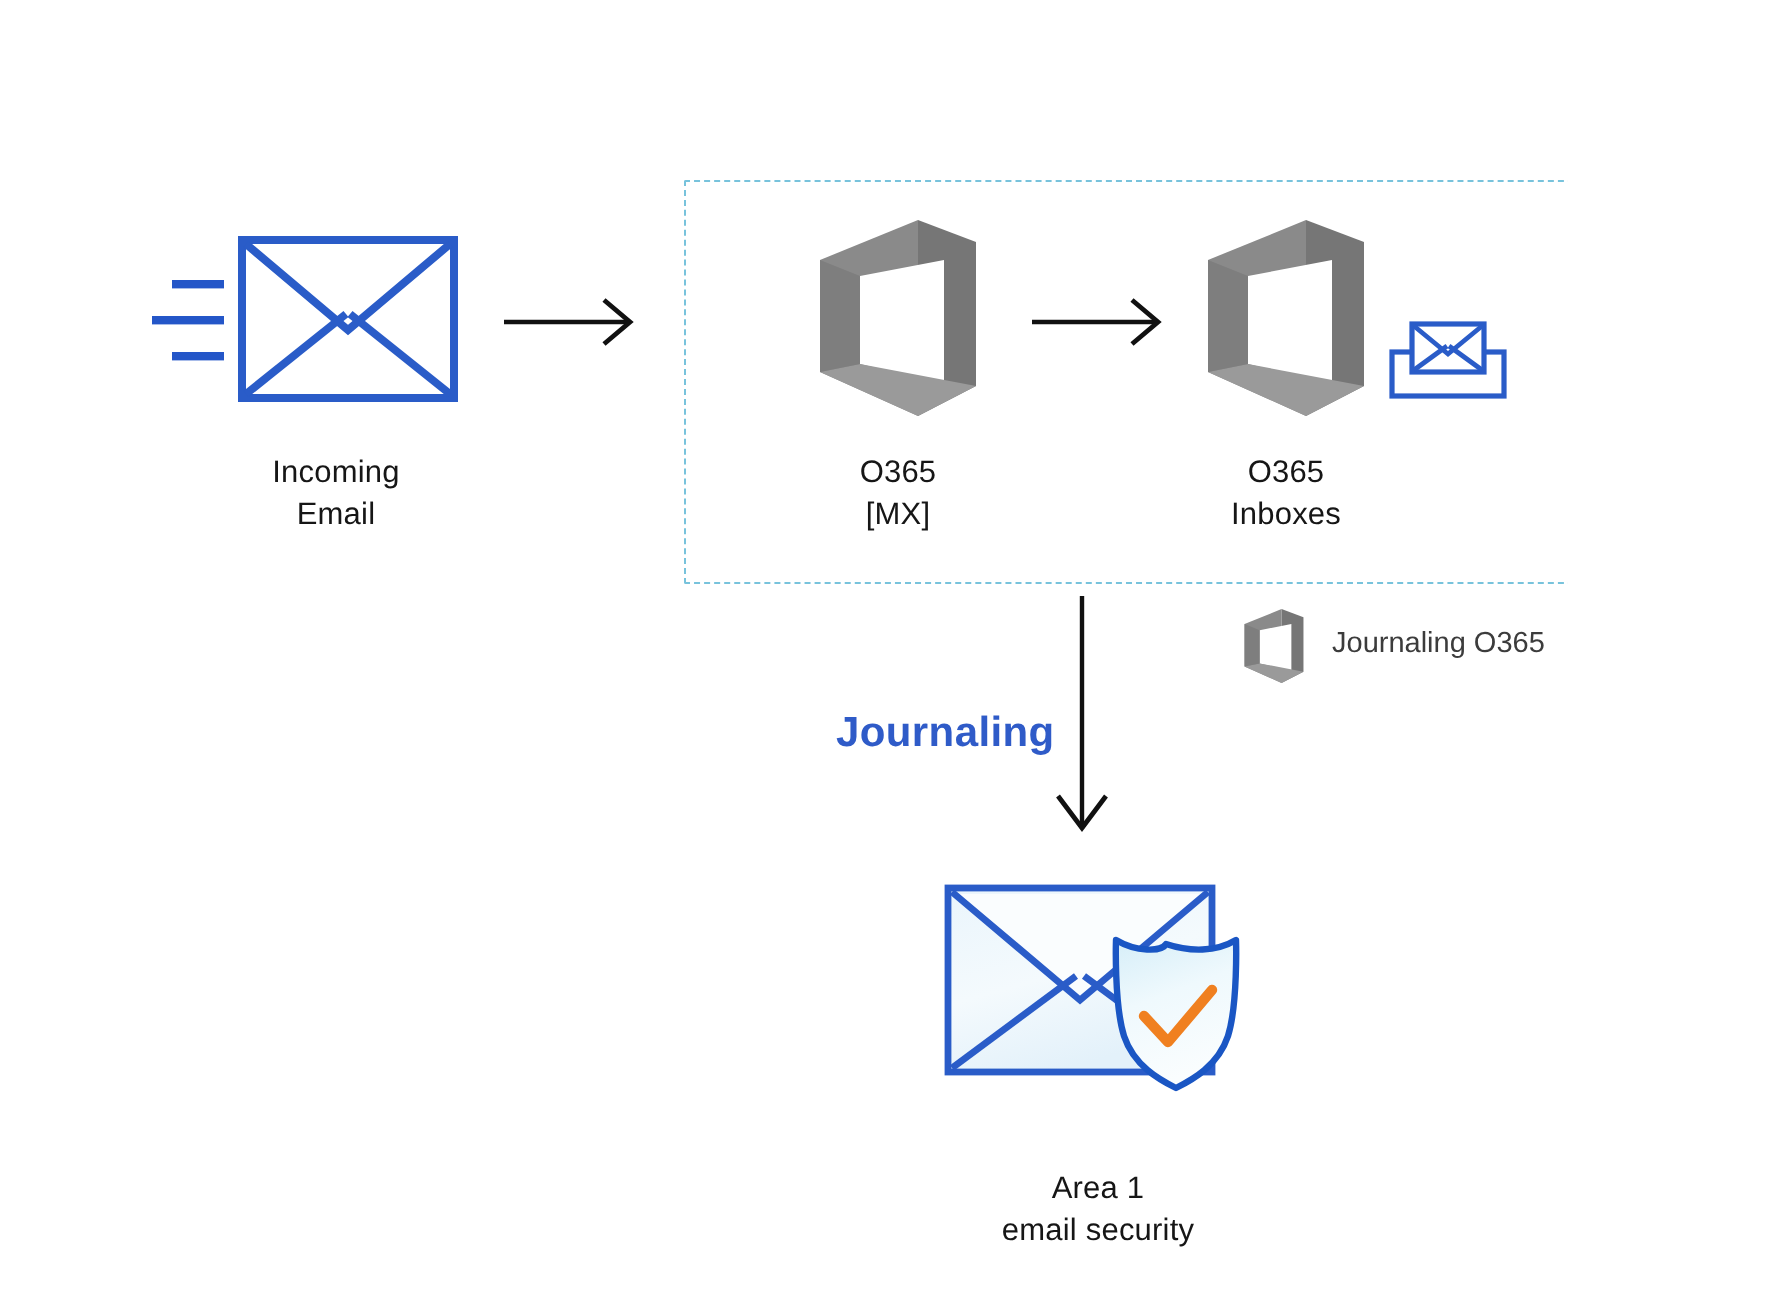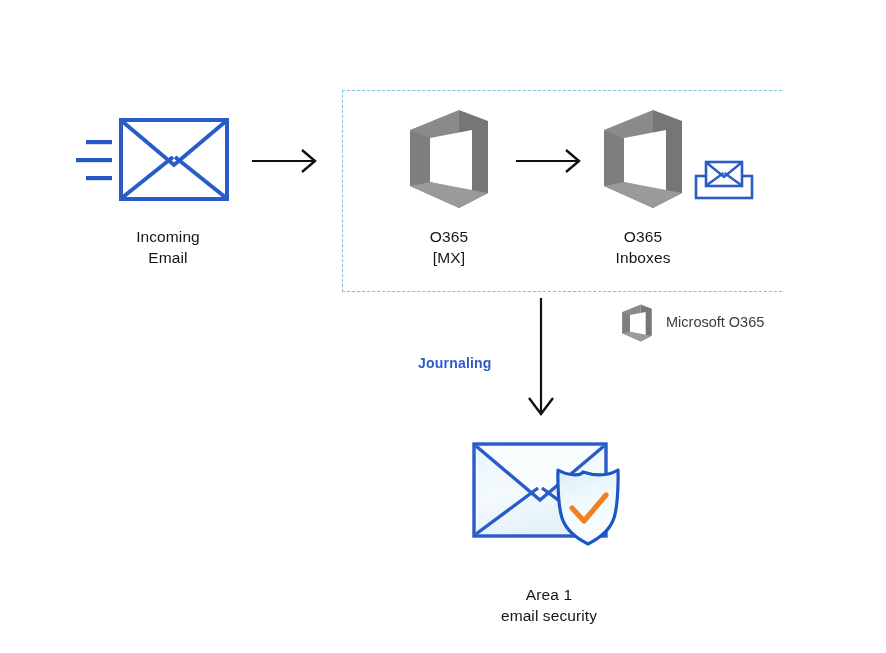--- a/index.html
+++ b/index.html
@@ -30,21 +30,21 @@
   }
 
   .dashed-zone {
     border: 1.6px dashed #78C3DC;
     border-radius: 1px;
     background: transparent;
   }
 
   .journaling-label {
     color: #2F5BC8;
-    font-size: 14px;
+    font-size: 21px;
     font-weight: bold;
     letter-spacing: 0.2px;
     white-space: nowrap;
     font-family: "Liberation Sans", sans-serif;
   }
 
   .legend-label {
     color: #3C3C3C;
     font-size: 14.5px;
     white-space: nowrap;
@@ -135,21 +135,21 @@
 
   <div class="abs" style="left:620px; top:303px; width:210px; height:42px;">
     <div class="abs" style="left:0; top:0; width:210px; height:42px;">
       <svg class="abs" width="34" height="40" viewBox="0 0 90 102" style="left:0; top:0;">
         <path d="M55 2 L84 13 L84 85 L55 100 Z" fill="#767676"></path>
         <path d="M55 2 L6 22 L6 78 L55 100 L55 2 Z" fill="#8A8A8A"></path>
         <path d="M26 30 L68 22 L68 84 L26 74 Z" fill="#ffffff"></path>
         <path d="M6 78 L55 100 L84 85 L26 74 Z" fill="#9A9A9A"></path>
         <path d="M6 22 L26 30 L26 74 L6 78 Z" fill="#7E7E7E"></path>
       </svg>
-      <div class="abs legend-label" style="left:46px; top:11px;">Microsoft O365</div>
+      <div class="abs legend-label" style="left:46px; top:11px;">Journaling O365</div>
     </div>
   </div>
 
   <div class="abs" style="left:524px; top:298px; width:34px; height:122px;">
     <svg width="34" height="122" viewBox="0 0 34 122">
       <line x1="17" y1="0" x2="17" y2="114" stroke="#111111" stroke-width="2.2"></line>
       <path d="M5 100 L17 116 L29 100" fill="none" stroke="#111111" stroke-width="2.4" stroke-linecap="butt" stroke-linejoin="miter"></path>
     </svg>
   </div>
 

